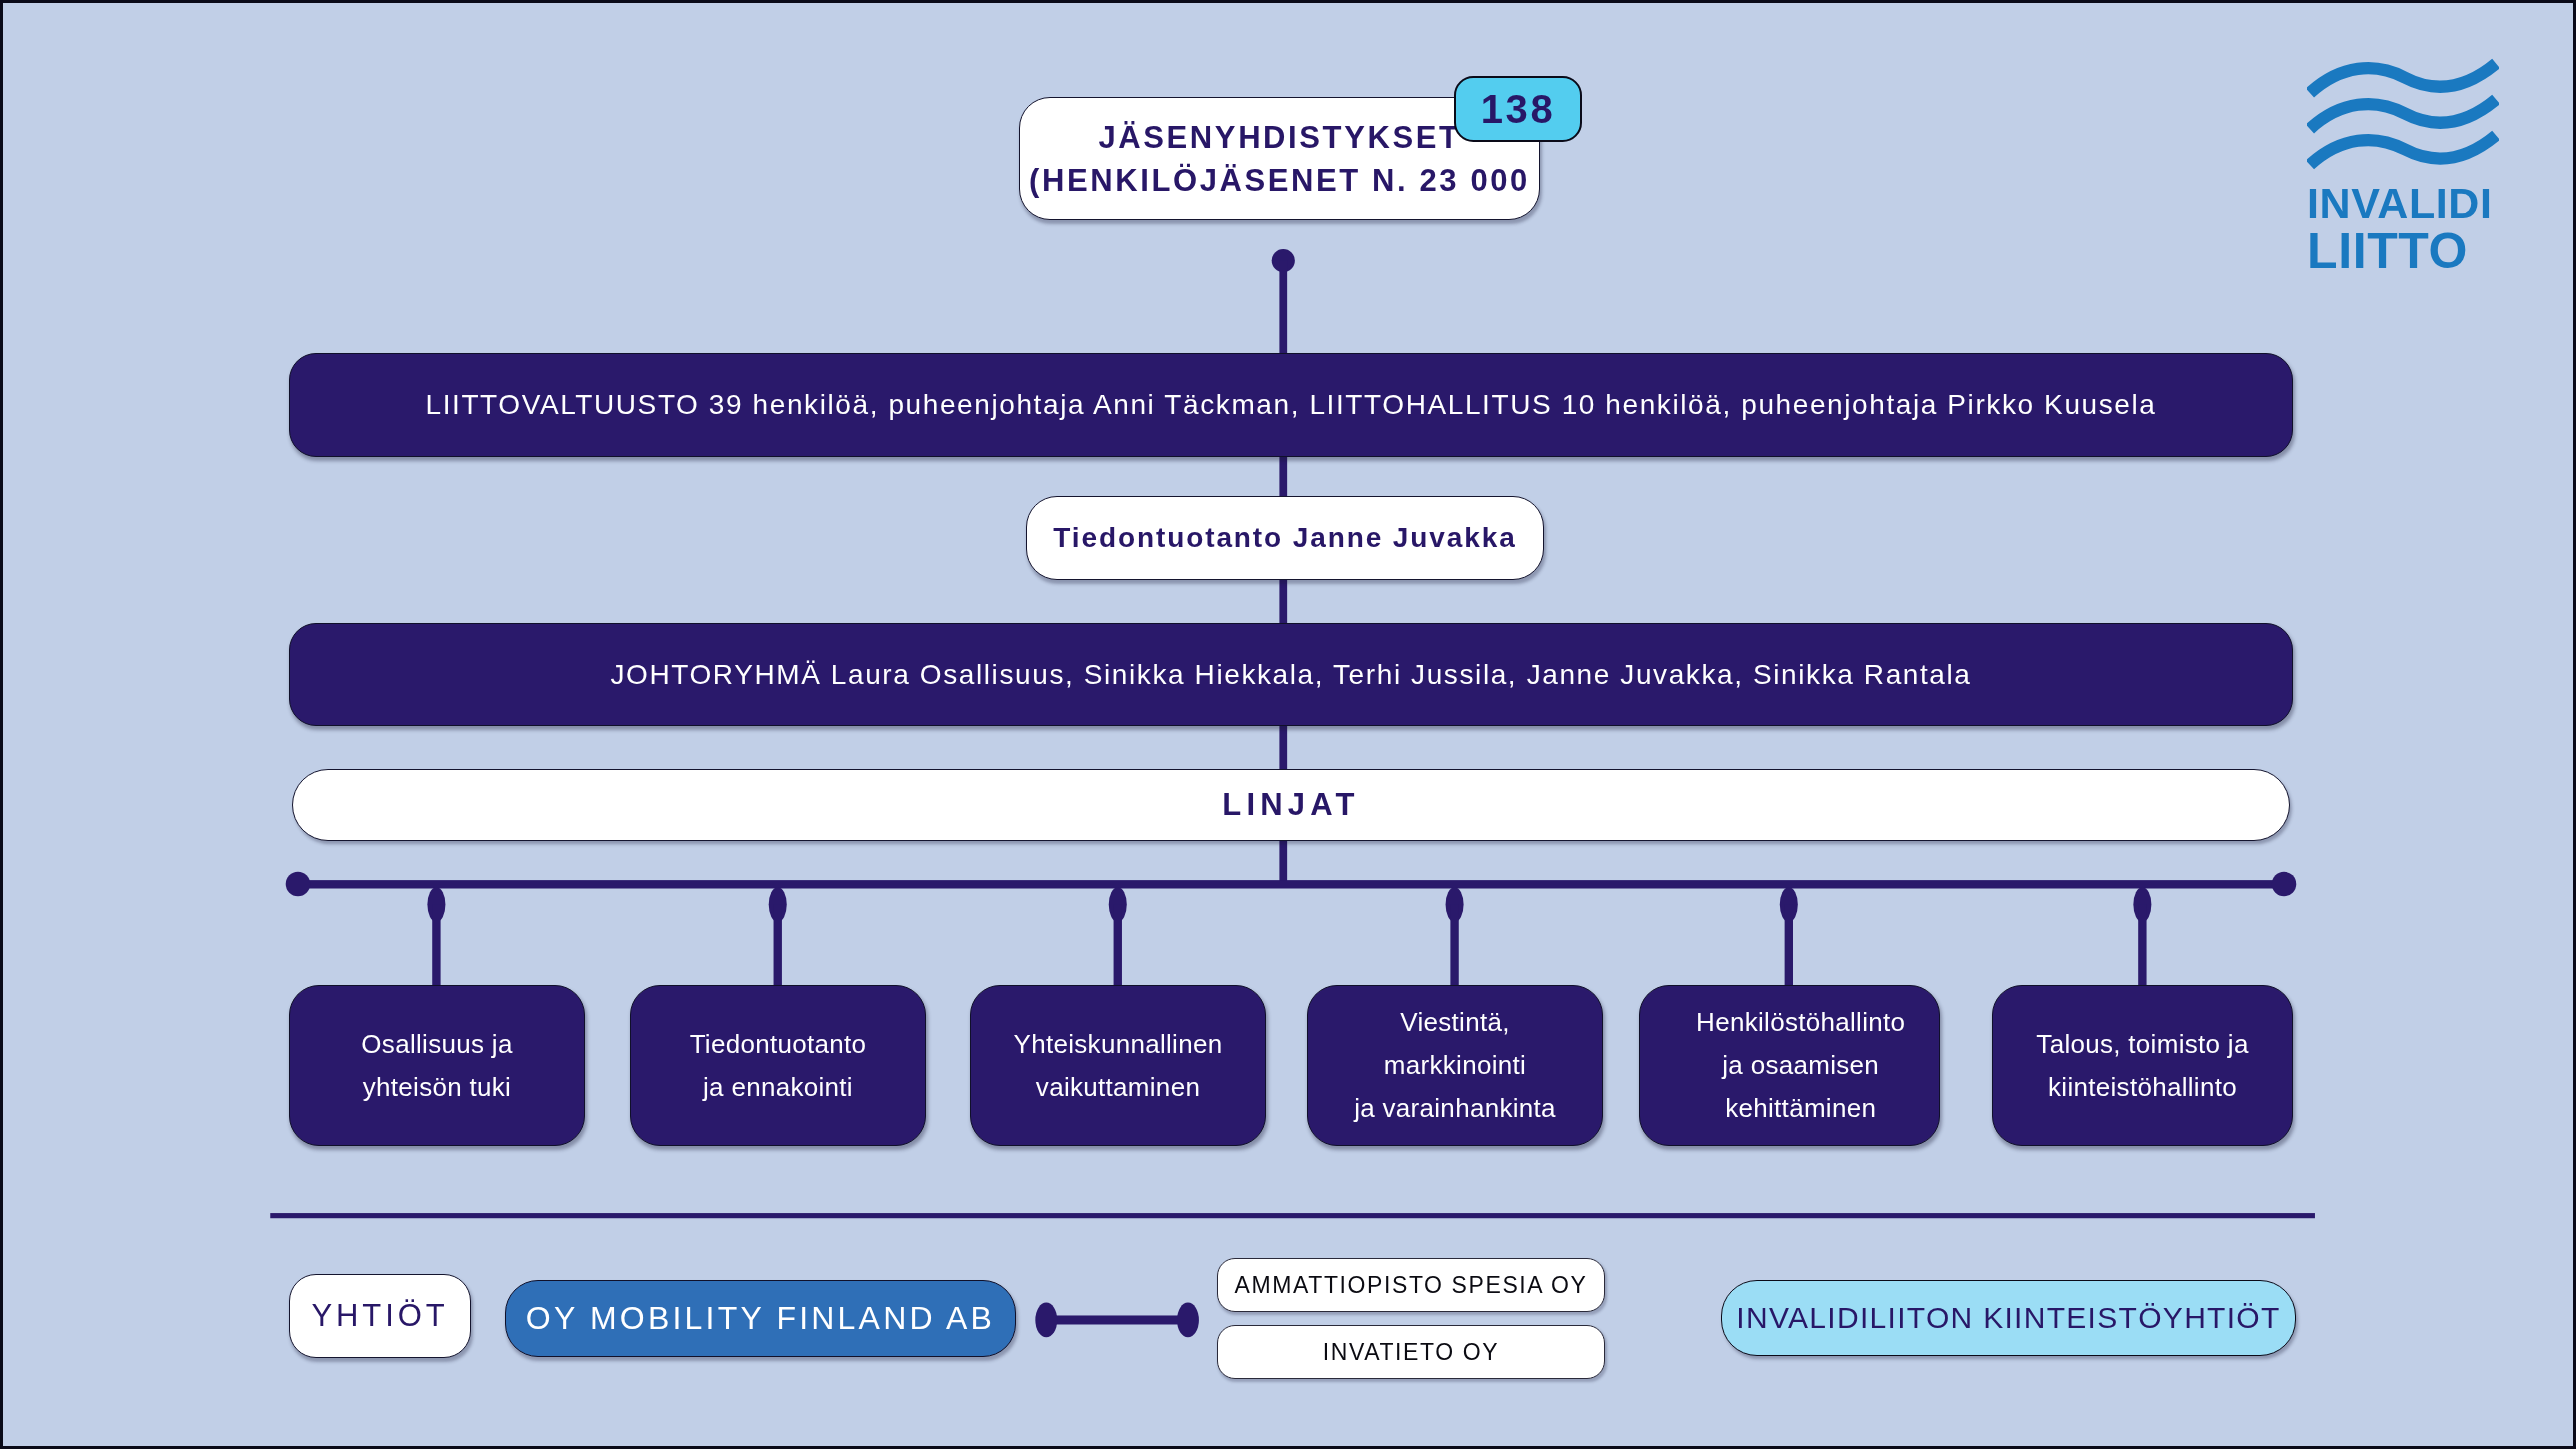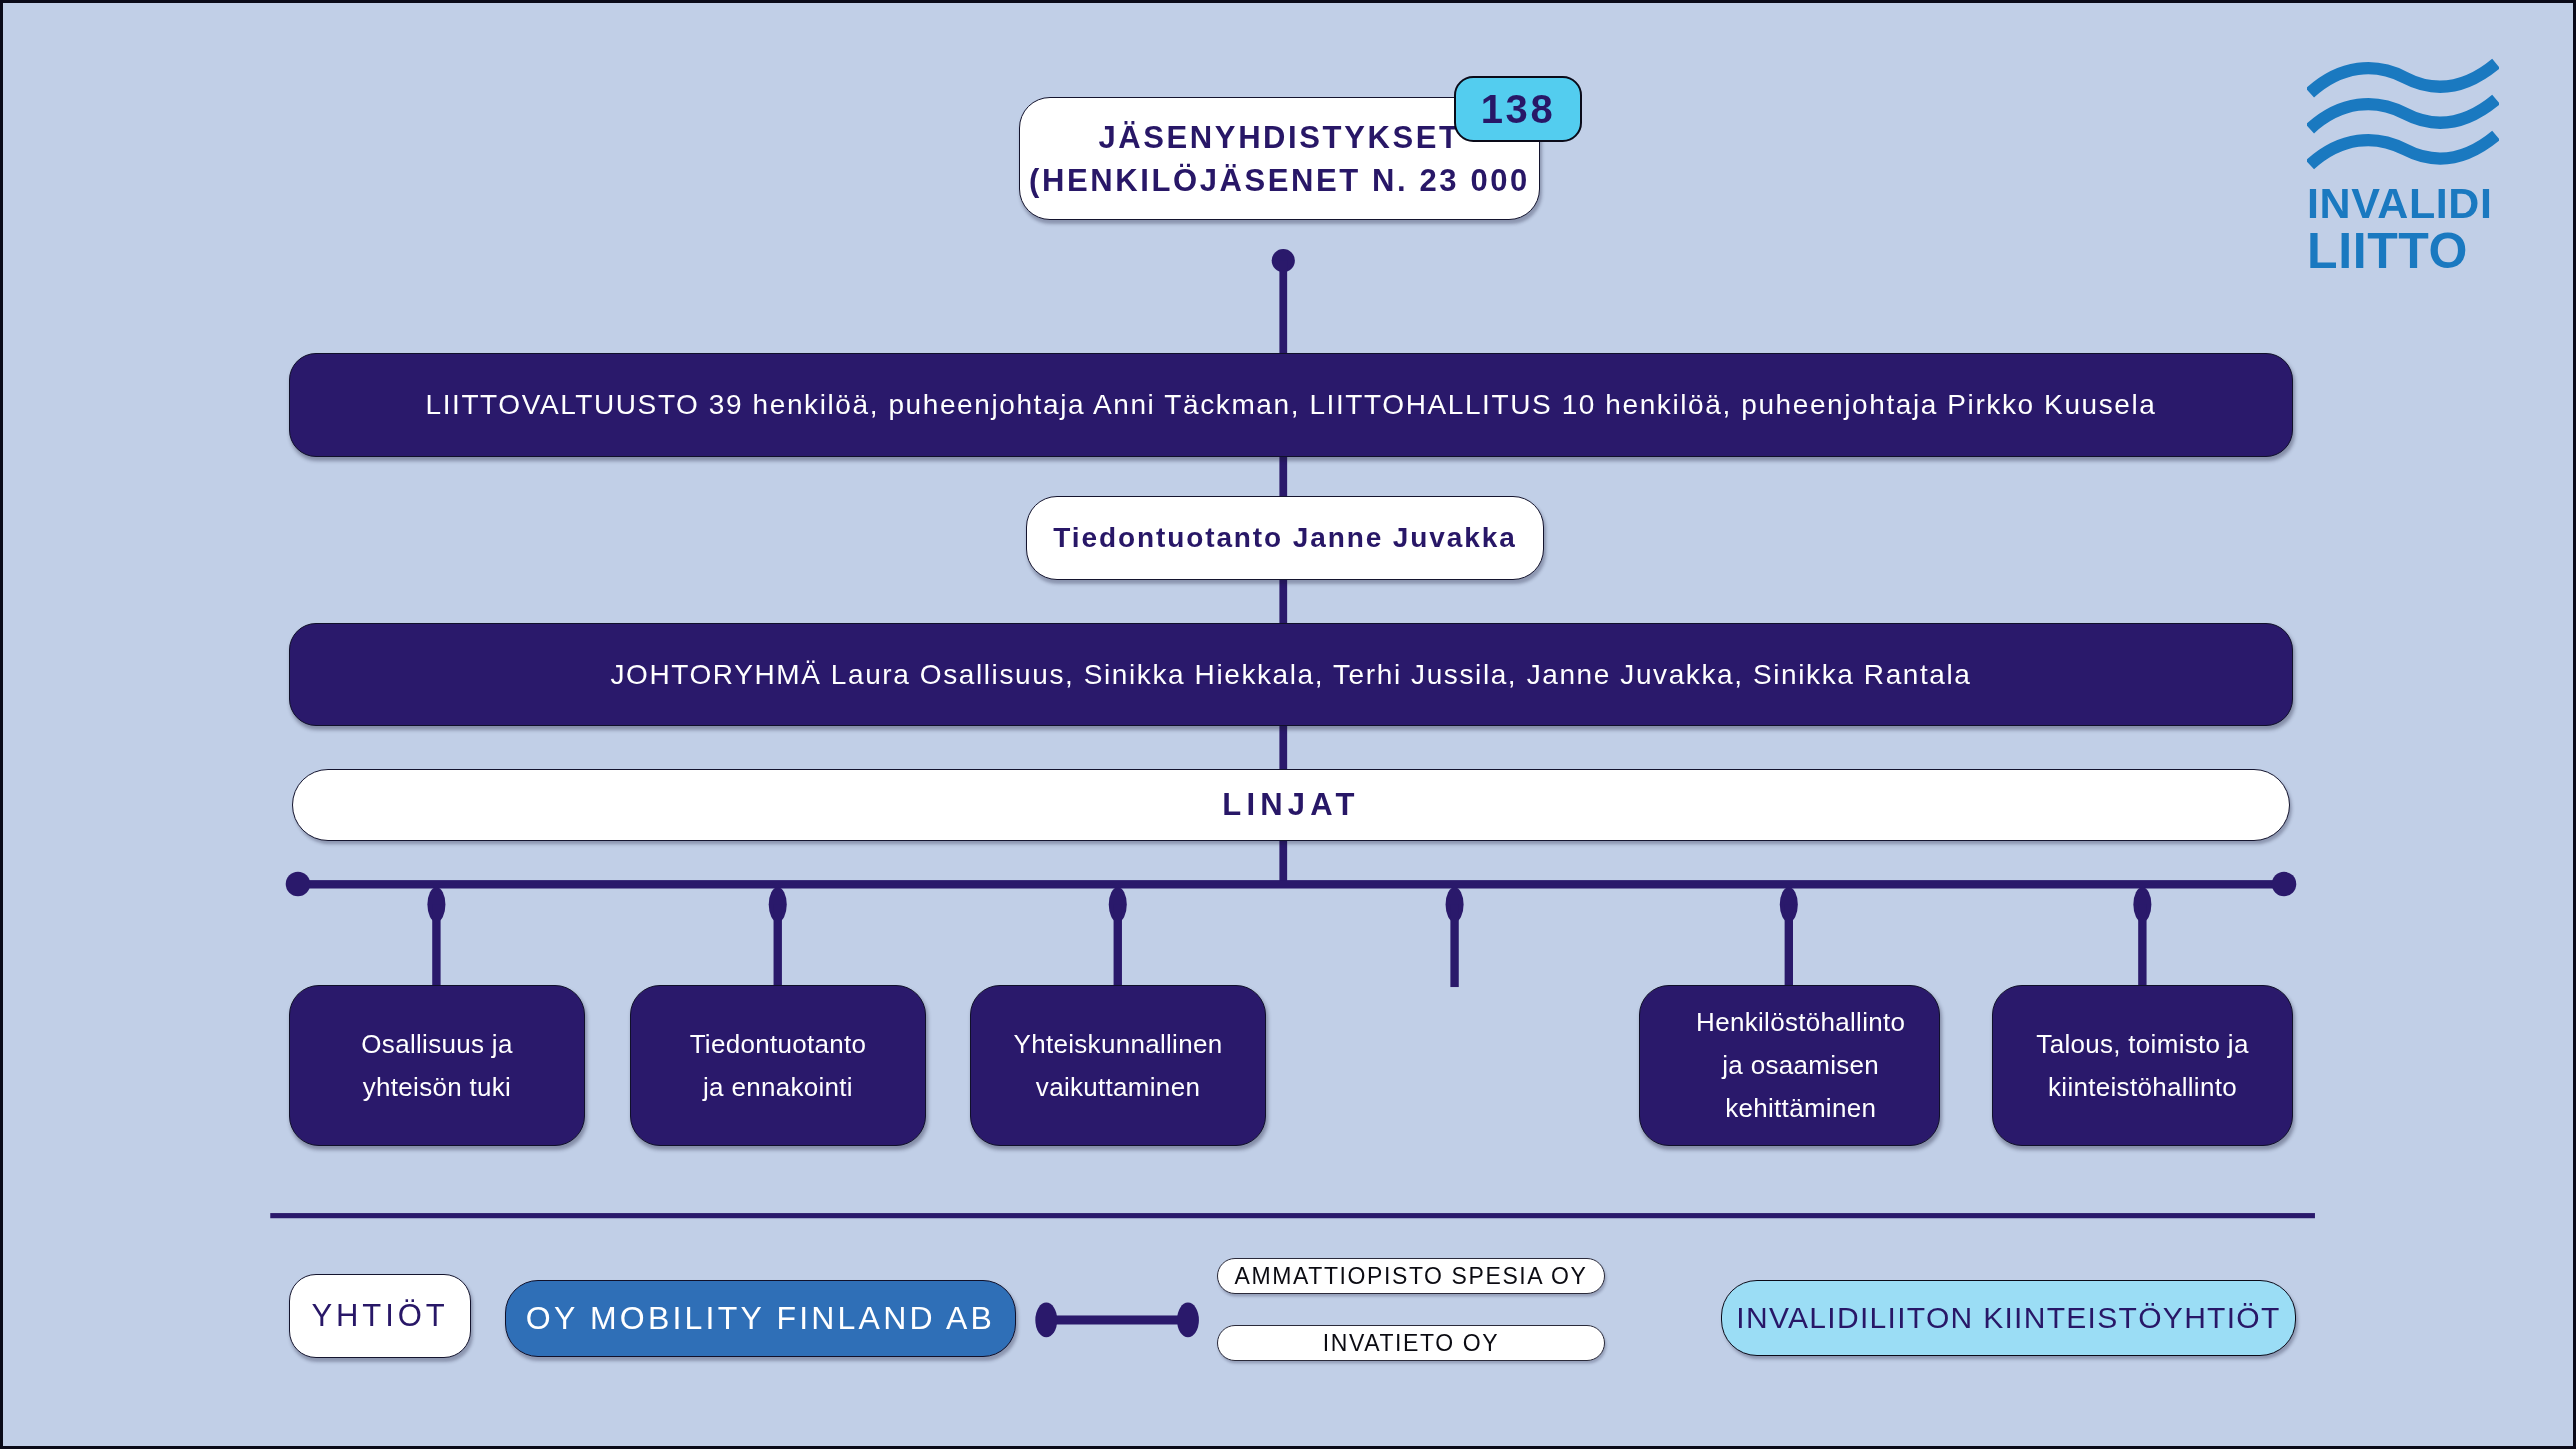--- a/index.html
+++ b/index.html
@@ -98,21 +98,21 @@
   #mobility-box {
     left: 502px; top: 1277px; width: 511px; height: 77px;
     background: #2F6FB7;
     border: 1.9px solid #10102a;
     box-shadow: 1.9px 3.2px 3.2px rgba(20,20,50,0.30);
     border-radius: 33px;
     color: #ffffff;
     font-size: 32px; letter-spacing: 3.2px;
   }
   .sub-company {
-    left: 1214px; width: 388px; height: 36px;
+    left: 1214px; width: 388px; height: 54px;
     background: #ffffff;
     border: 1.3px solid #2a2a3a;
     box-shadow: 1.3px 2.6px 2.6px rgba(20,20,50,0.25);
     border-radius: 18px;
     color: #0b0b12;
     font-size: 23px; letter-spacing: 1.6px;
   }
   #spesia-box   { top: 1255px; }
   #invatieto-box{ top: 1322px; }
   #realestate-box {
@@ -187,20 +187,23 @@
   <div id="bar-management" class="node navy-box">JOHTORYHMÄ Laura Osallisuus, Sinikka Hiekkala, Terhi Jussila, Janne Juvakka, Sinikka Rantala</div>
 
   <div id="linjat-bar" class="node white-box">LINJAT</div>
 
   <div id="dept-0" class="node navy-box dept-box pre">Osallisuus ja
 yhteisön tuki</div>
   <div id="dept-1" class="node navy-box dept-box pre">Tiedontuotanto
 ja ennakointi</div>
   <div id="dept-2" class="node navy-box dept-box pre">Yhteiskunnallinen
 vaikuttaminen</div>
+  <div id="dept-3" class="node navy-box dept-box pre">Viestintä,
+markkinointi
+ja varainhankinta</div>
   <div id="dept-4" class="node navy-box dept-box pre">Henkilöstöhallinto
 ja osaamisen
 kehittäminen</div>
   <div id="dept-5" class="node navy-box dept-box pre">Talous, toimisto ja
 kiinteistöhallinto</div>
 
   <div id="yhtiot-box" class="node white-box">YHTIÖT</div>
   <div id="mobility-box" class="node">OY MOBILITY FINLAND AB</div>
   <div id="spesia-box" class="node sub-company">AMMATTIOPISTO SPESIA OY</div>
   <div id="invatieto-box" class="node sub-company">INVATIETO OY</div>

